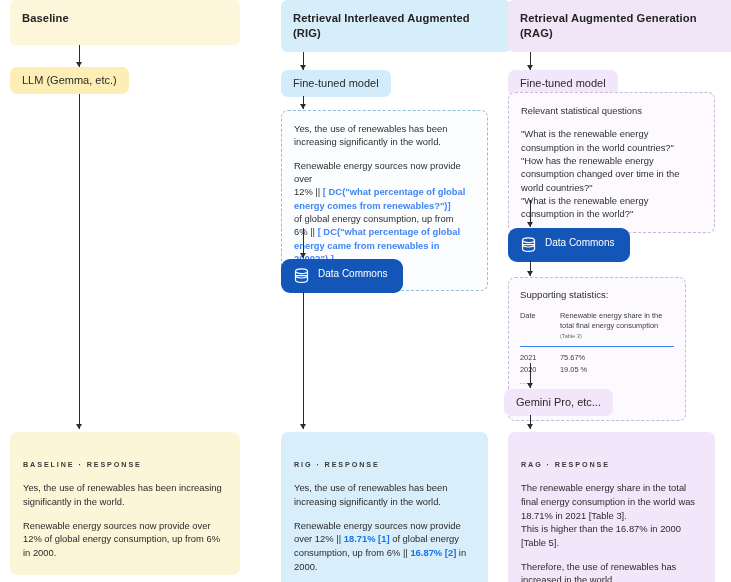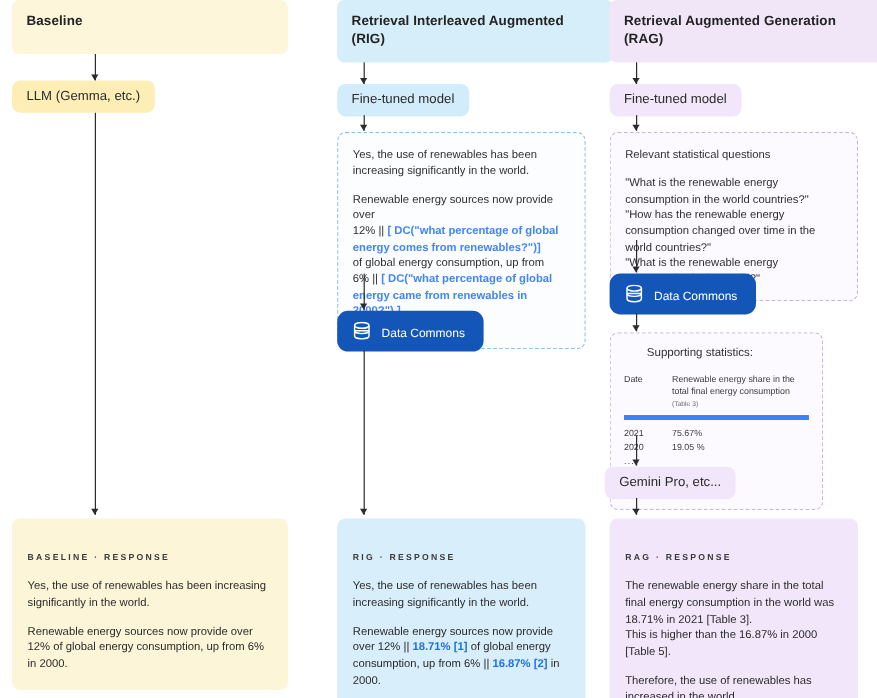--- a/index.html
+++ b/index.html
@@ -77,21 +77,21 @@
   }
   .resp p { margin-bottom: 10px; }
   .resp p:last-child { margin-bottom: 0; }
 
   .blue-txt { color: #1a73e8; font-weight: bold; }
   .dc-txt   { color: #4285f4; font-weight: bold; }
 
   
   .dc-chip {
     display: inline-flex;
-    align-items: flex-end;
+    align-items: flex-start;
     gap: 9px;
     background: #1456b8;
     border-radius: 9px;
     padding: 9px 16px 9px 13px;
     color: #ffffff;
     font-size: 10px;
   }
   .dc-chip svg { display: block; }
 
   
@@ -102,30 +102,30 @@
   }
   .arrowhead {
     position: absolute;
     width: 0; height: 0;
     border-left: 3.5px solid transparent;
     border-right: 3.5px solid transparent;
     border-top: 5px solid #2b2b2b;
   }
 
   
-  .stats-title { font-size: 9.6px; margin-bottom: 9px; color: #2f2f2f; margin-left: 19px; }
+  .stats-title { font-size: 9.6px; margin-bottom: 9px; color: #2f2f2f; }
   table.stats { border-collapse: collapse; width: 100%; font-size: 7.4px; }
   table.stats th {
     text-align: left;
     font-weight: normal;
     color: #3b3b3b;
     padding: 0 0 5px 0;
     vertical-align: top;
     line-height: 1.35;
-    border-bottom: 4px solid #3b82f6;
+    border-bottom: 1px solid #3b82f6;
   }
   table.stats th.c-date { width: 40px; }
   table.stats td {
     padding: 1.5px 0 0 0;
     vertical-align: top;
     color: #3b3b3b;
     margin-left: 30px;
   }
   table.stats tr.first td { padding-top: 6px; }
   .tbl-note { font-size: 5.6px; color: #6b6b6b; }
@@ -218,21 +218,21 @@
     <div class="header-pill header-rag">Retrieval Augmented Generation (RAG)</div>
     <div style="height:18px"></div>
     <div class="node node-purple">Fine-tuned model</div>
   </div>
 
   <div class="conn" style="left:530px; top:52px; height:18px;"></div>
   <div class="arrowhead" style="left:527px; top:65px;"></div>
   <div class="conn" style="left:530px; top:96px; height:13px;"></div>
   <div class="arrowhead" style="left:527px; top:104px;"></div>
 
-  <div class="dashed dashed-purple" style="position:absolute; left:508px; top:110px; width:207px;">
+  <div class="dashed dashed-purple" style="position:absolute; left:508px; top:92px; width:207px;">
     <p style="margin-bottom:10px;">Relevant statistical questions</p>
     <p>"What is the renewable energy consumption in the world countries?"</p>
     <p>"How has the renewable energy consumption changed over time in the world countries?"</p>
     <p>"What is the renewable energy consumption in the world?"</p>
   </div>
 
   <div class="conn" style="left:530px; top:200px; height:27px;"></div>
   <div class="arrowhead" style="left:527px; top:222px;"></div>
 
   <div style="position:absolute; left:508px; top:228px;">

